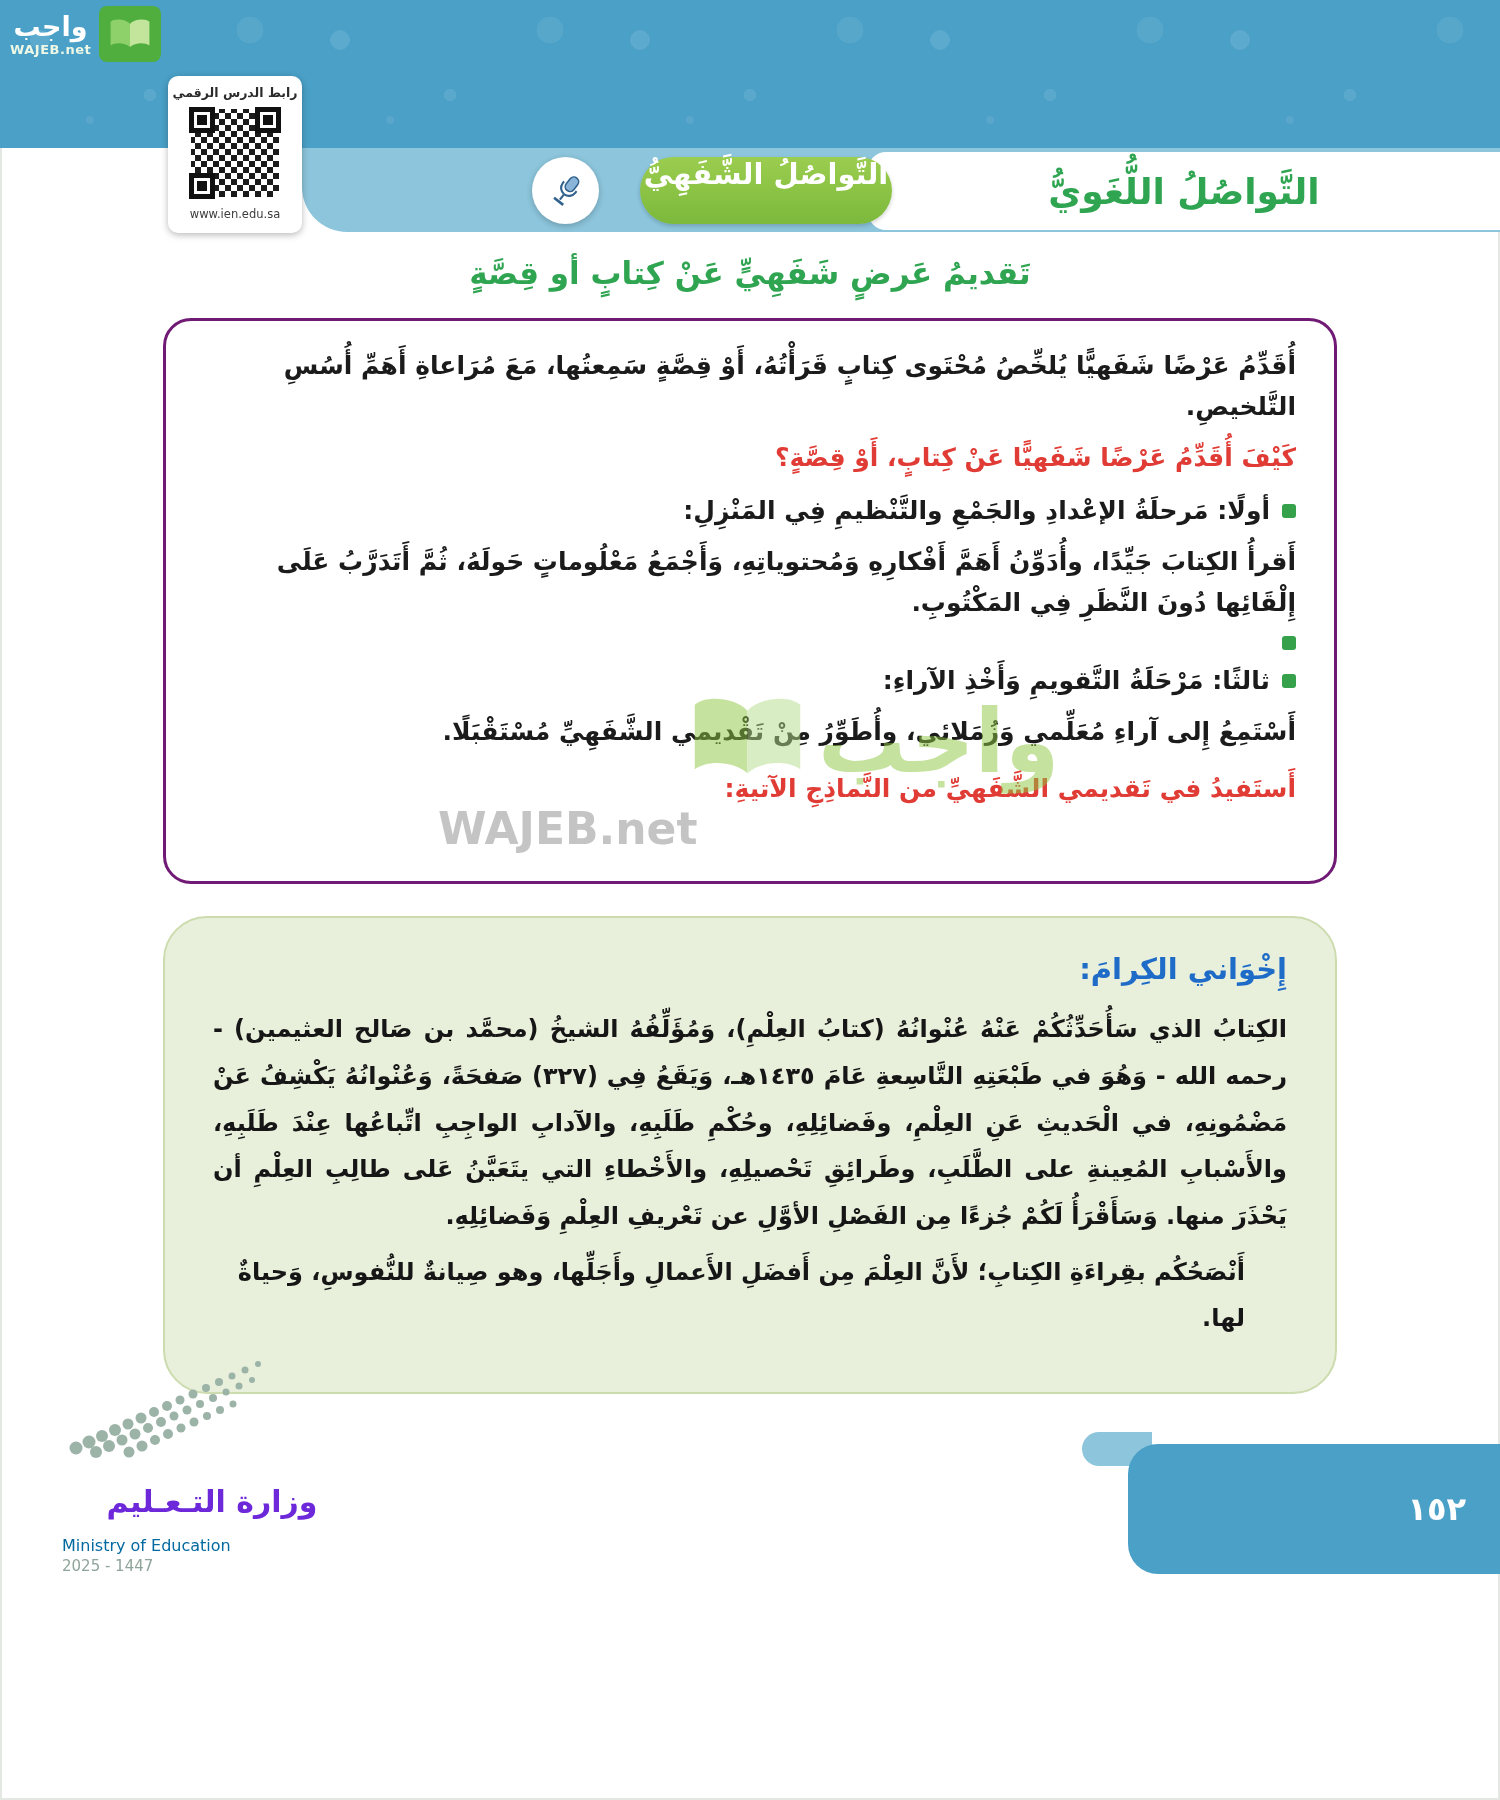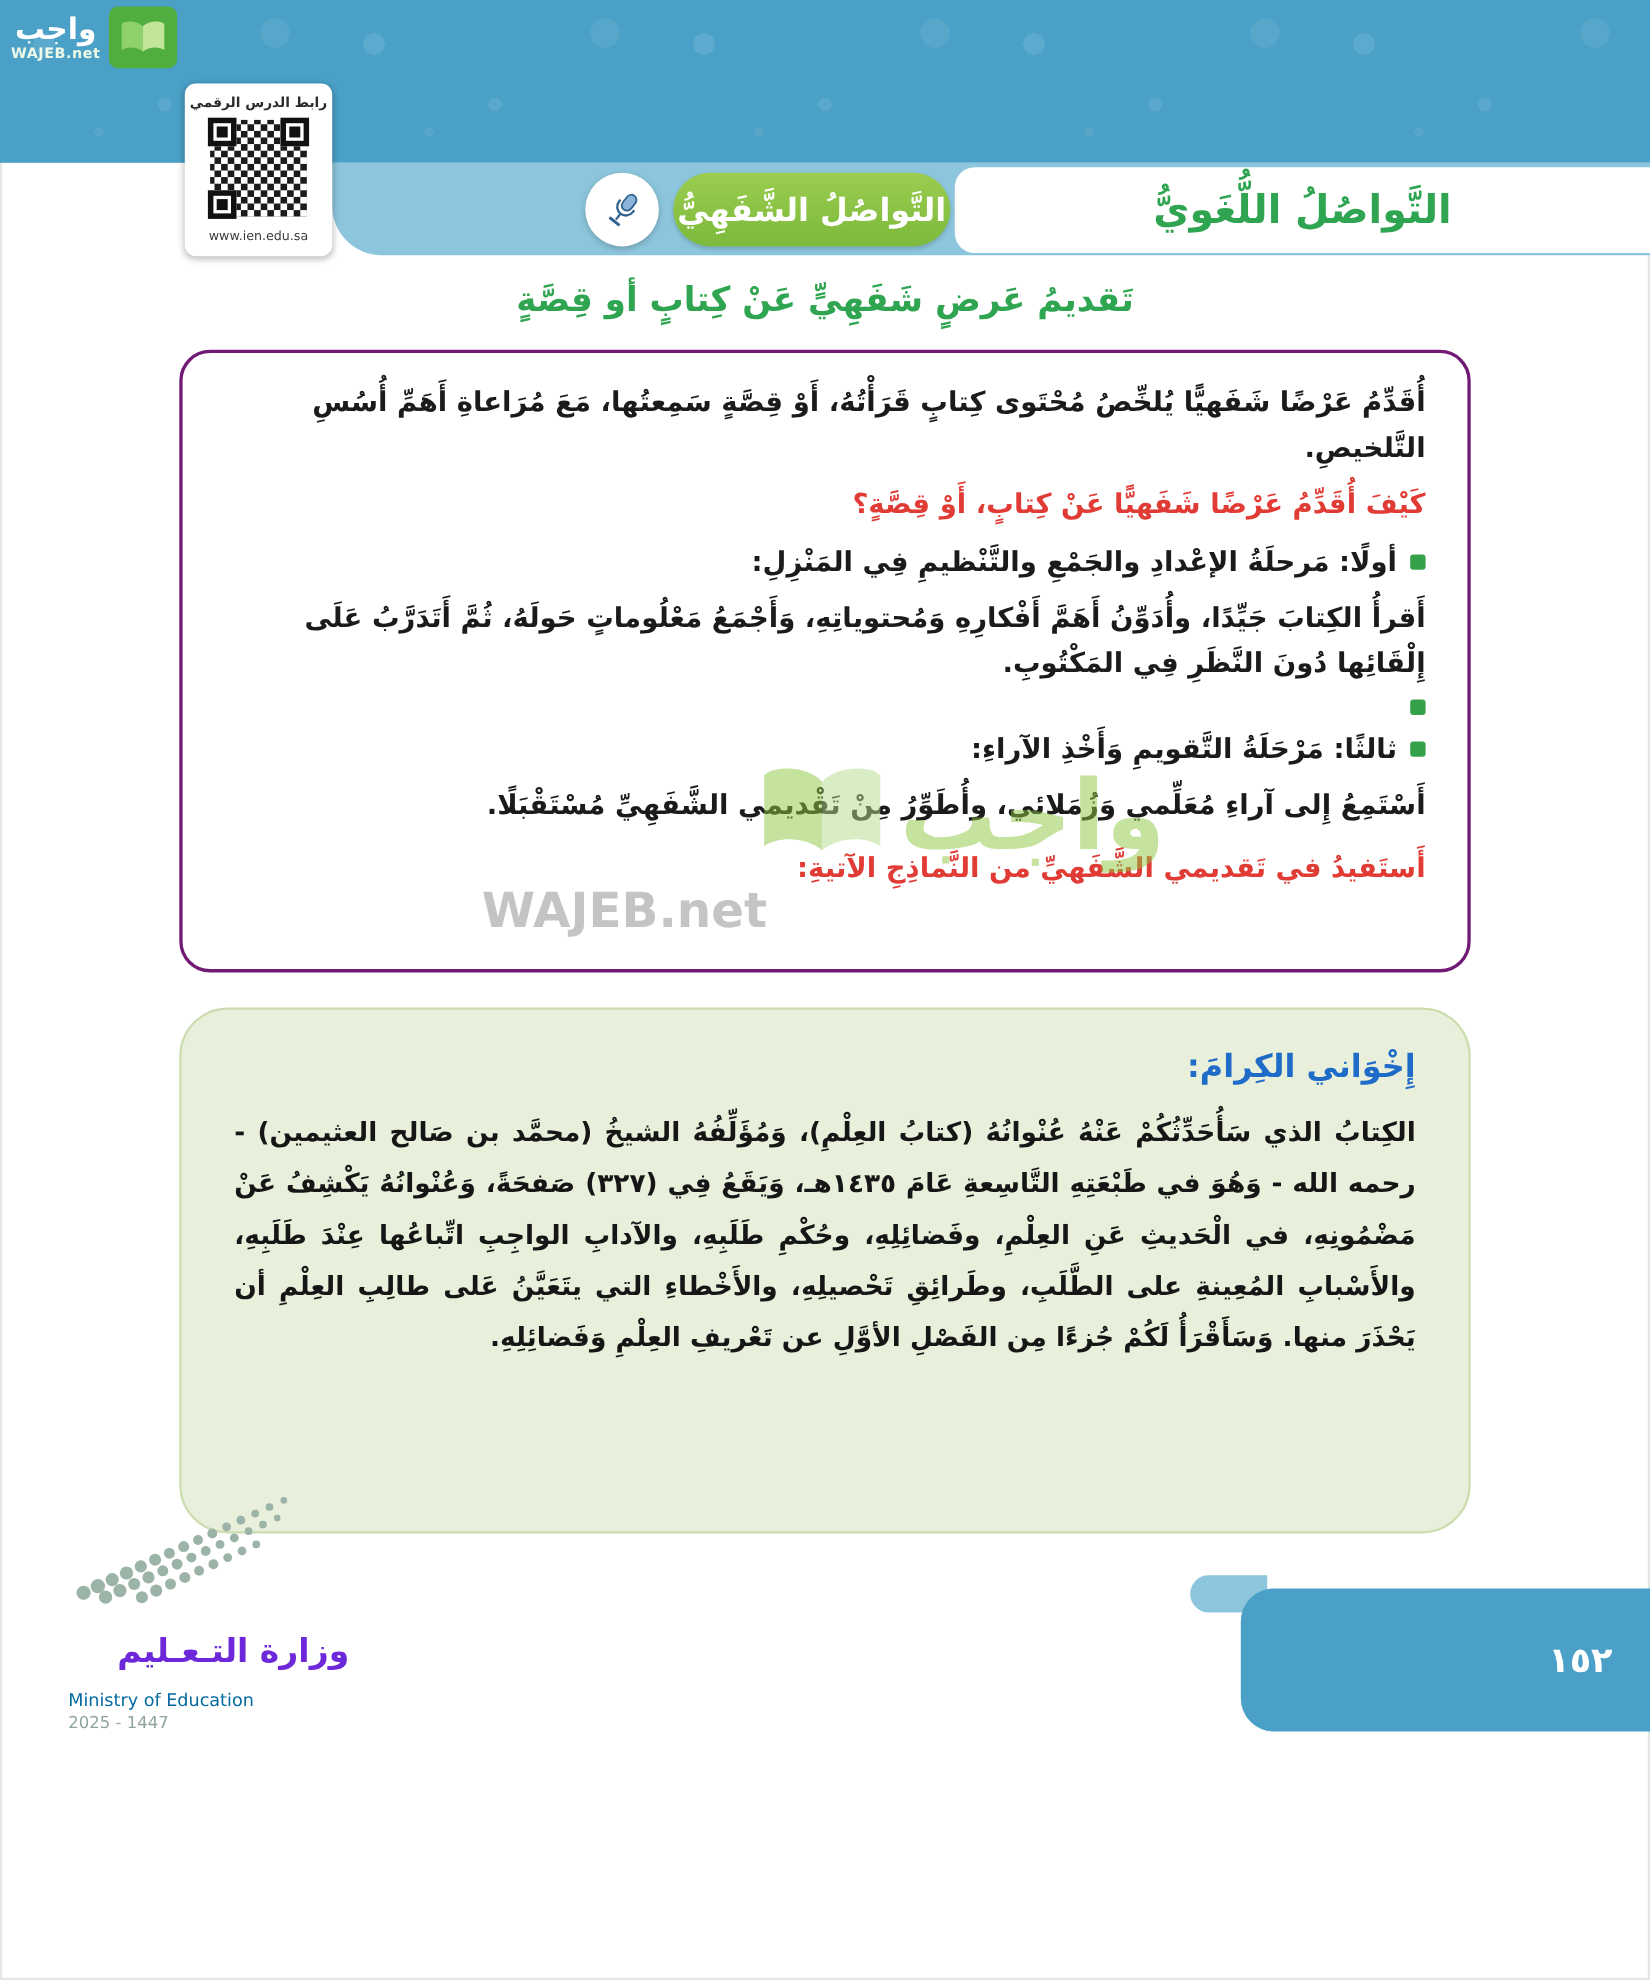--- a/index.html
+++ b/index.html
@@ -41,23 +41,23 @@
   .qr-finder::after { content:""; position:absolute; inset:3px; background:#111; }
   .qr-finder.tl { top:0; left:0; }
   .qr-finder.tr { top:0; right:0; }
   .qr-finder.bl { bottom:0; left:0; }
   .qr-url { font-size:11.5px; color:#3c3c3c; margin-top:8px; }
 
   
   .banner-white { position:absolute; top:152px; left:868px; right:0; height:78px; background:#ffffff;
     border-radius:18px 0 0 18px; display:flex; align-items:center; justify-content:center; z-index:4; }
   .banner-white span { color:#2fa551; font-size:36px; font-weight:bold; direction:rtl; }
-  .banner-green { position:absolute; top:157px; left:612px; width:252px; height:67px;
+  .banner-green { position:absolute; top:157px; left:640px; width:252px; height:67px;
     background:linear-gradient(180deg,#9bcd4f 0%, #7cb93c 100%); border-radius:34px;
-    display:flex; align-items:center; justify-content:center; z-index:4;
+    display:flex; justify-content:center; z-index:4;
     box-shadow:0 2px 4px rgba(0,0,0,.18); }
   .banner-green span { color:#ffffff; font-size:29px; font-weight:bold; direction:rtl; }
   .mic-circle { position:absolute; top:157px; left:532px; width:67px; height:67px; background:#ffffff;
     border-radius:50%; box-shadow:0 2px 6px rgba(0,0,0,.22); display:flex; align-items:center;
     justify-content:center; z-index:5; }
 
   
   .page-title { position:absolute; top:255px; left:0; width:100%; text-align:center;
     color:#2fa551; font-size:31px; font-weight:bold; direction:rtl; z-index:2; }
 
@@ -182,20 +182,21 @@
         <path d="M32 10 C26 3 10 2 5 7 L5 40 C12 35 25 36 32 42 Z" fill="#8dc63f"></path>
         <path d="M32 10 C38 3 54 2 59 7 L59 40 C52 35 39 36 32 42 Z" fill="#b5dd8a"></path>
       </svg>
     </span>
     <span class="wm-ar">واجب</span>
   </div>
 
   <div class="example-box">
     <div class="example-heading">إِخْوَاني الكِرامَ:</div>
     <p class="example-paragraph">الكِتابُ الذي سَأُحَدِّثُكُمْ عَنْهُ عُنْوانُهُ (كتابُ العِلْمِ)، وَمُؤَلِّفُهُ الشيخُ (محمَّد بن صَالح العثيمين) - رحمه الله - وَهُوَ في طَبْعَتِهِ التَّاسِعةِ عَامَ ١٤٣٥هـ، وَيَقَعُ فِي (٣٢٧) صَفحَةً، وَعُنْوانُهُ يَكْشِفُ عَنْ مَضْمُونِهِ، في الْحَديثِ عَنِ العِلْمِ، وفَضائِلِهِ، وحُكْمِ طَلَبِهِ، والآدابِ الواجِبِ اتِّباعُها عِنْدَ طَلَبِهِ، والأَسْبابِ المُعِينةِ على الطَّلَبِ، وطَرائِقِ تَحْصيلِهِ، والأَخْطاءِ التي يتَعَيَّنُ عَلى طالِبِ العِلْمِ أن يَحْذَرَ منها. وَسَأَقْرَأُ لَكُمْ جُزءًا مِن الفَصْلِ الأوَّلِ عن تَعْريفِ العِلْمِ وَفَضائِلِهِ.</p>
+    <p class="example-advice">أَنْصَحُكُم بقِراءَةِ الكِتابِ؛ لأَنَّ العِلْمَ مِن أَفضَلِ الأَعمالِ وأَجَلِّها، وهو صِيانةٌ للنُّفوسِ، وَحياةٌ لها.</p>
   </div>
 
   <div class="ministry">
     <svg width="215" height="112" viewBox="0 0 215 112">
       <g fill="#9cb3a8">
         <circle cx="196" cy="12" r="3"></circle>
           <circle cx="183" cy="18" r="3.5"></circle>
           <circle cx="170" cy="24" r="3.5"></circle>
         <circle cx="157" cy="30" r="4"></circle>
           <circle cx="144" cy="36" r="4"></circle>

